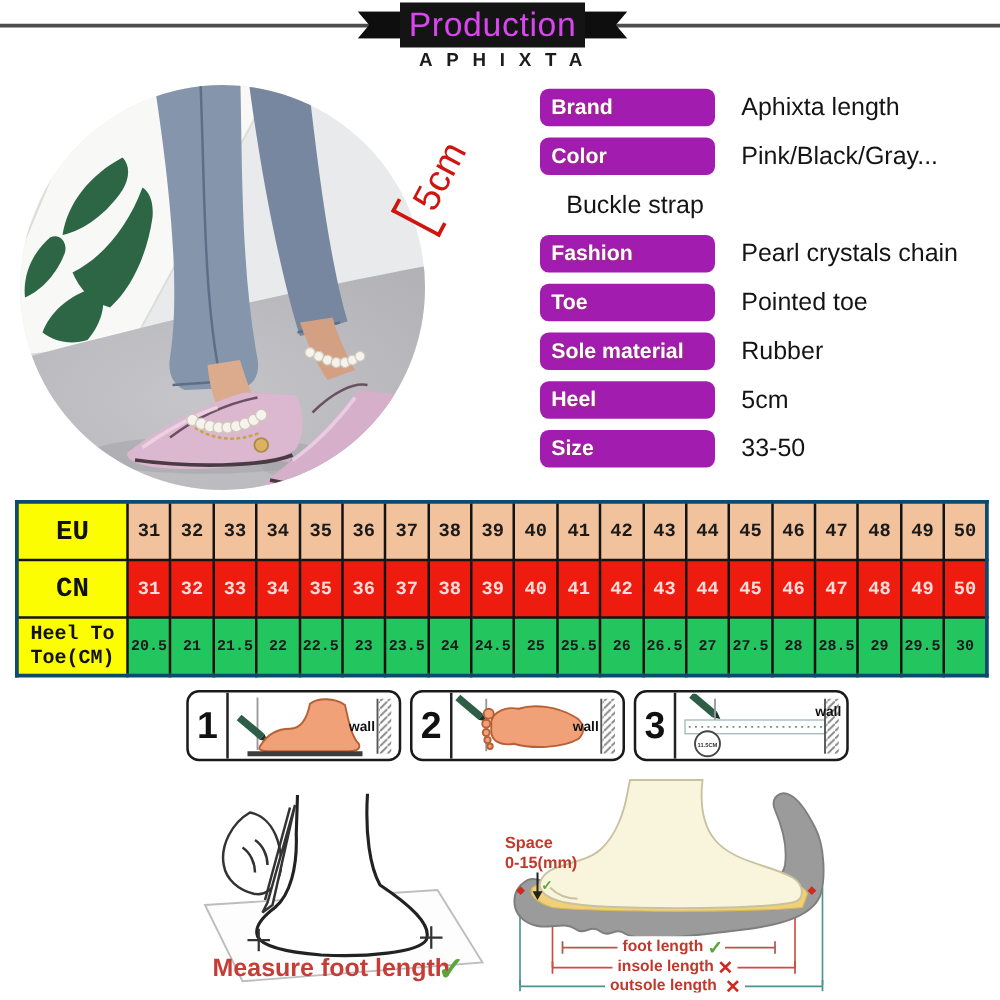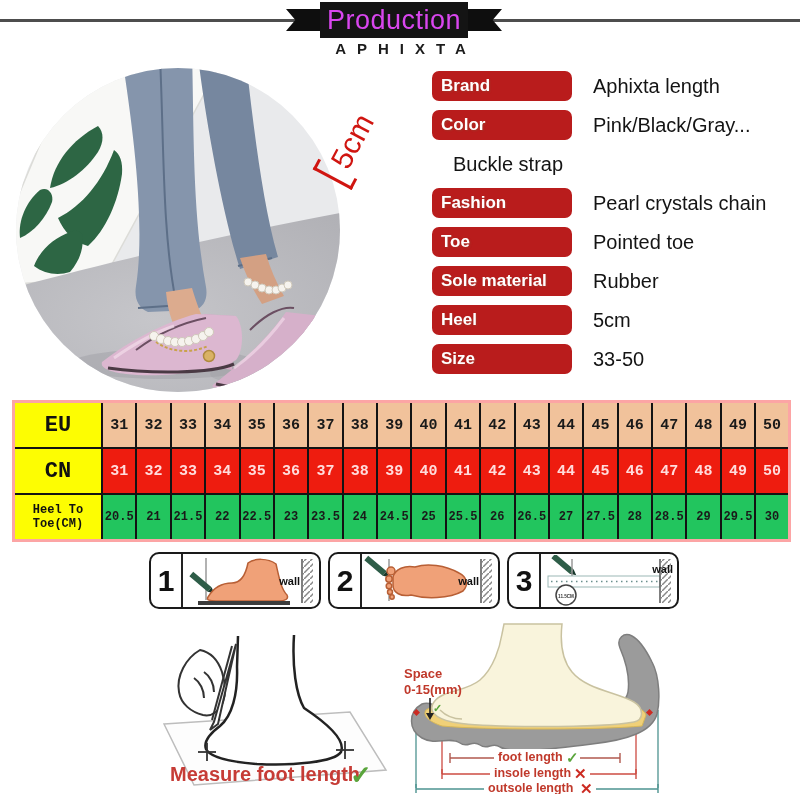--- a/index.html
+++ b/index.html
@@ -21,32 +21,32 @@
   
   .hero-photo{position:absolute;left:10px;top:62px;width:336px;height:336px;}
   .heel-annotation{position:absolute;left:318px;top:118px;z-index:5;color:#d01510;
                    font-size:30px;display:flex;align-items:center;gap:3px;
                    transform:rotate(-62deg);transform-origin:40px 30px;}
   .heel-bracket{width:12px;height:44px;border:3px solid #d01510;border-right:none;box-sizing:border-box;}
 
   
   .spec-list{position:absolute;left:432px;top:71px;}
   .spec-row{display:flex;align-items:center;height:30px;margin-bottom:9px;}
-  .spec-pill{width:140px;height:30px;box-sizing:border-box;border-radius:7px;background:#b91c1c;
+  .spec-pill{width:140px;height:30px;box-sizing:border-box;border-radius:7px;background:#a21caf;
              color:#fff;font-size:17px;font-weight:bold;line-height:30px;padding-left:9px;
              text-shadow:1px 1px 2px rgba(140,80,55,.45);white-space:nowrap;overflow:hidden;}
   .spec-value{margin-left:21px;font-size:20px;color:#141414;white-space:nowrap;}
 
   
   .size-table{position:absolute;left:12px;top:400px;width:779px;border-collapse:collapse;
-              table-layout:fixed;border:3px solid #fca5a5;font-family:"Liberation Mono",monospace;}
+              table-layout:fixed;border:3px solid #0c4a6e;font-family:"Liberation Mono",monospace;}
   .size-table th,.size-table td{border:2px solid #131313;text-align:center;padding:0;height:44px;}
   .size-table th{width:86px;background:#fdfd02;color:#111;}
   th.h-big{font-size:22px;font-weight:bold;}
-  th.h-small{font-size:12px;font-weight:bold;line-height:1.2;padding:0 2px;}
+  th.h-small{font-size:16px;font-weight:bold;line-height:1.2;padding:0 2px;}
   td.eu-cell{background:#f1c29b;font-weight:bold;font-size:15px;color:#1a1a1a;}
   td.cn-cell{background:#ee1c0f;font-weight:bold;font-size:15px;color:#ffdcdc;}
   td.heel-cell{background:#22c55e;font-weight:bold;font-size:12px;color:#1a1a1a;}
 
   
   .steps{position:absolute;left:149px;top:552px;display:flex;gap:7px;}
   .step-panel{width:172px;height:57px;box-sizing:border-box;border:2.5px solid #1a1a1a;
               border-radius:10px;background:#fff;display:flex;overflow:hidden;}
   .step-num{width:30px;border-right:2px solid #222;display:flex;align-items:center;
             justify-content:center;font-size:30px;font-weight:bold;color:#111;}

